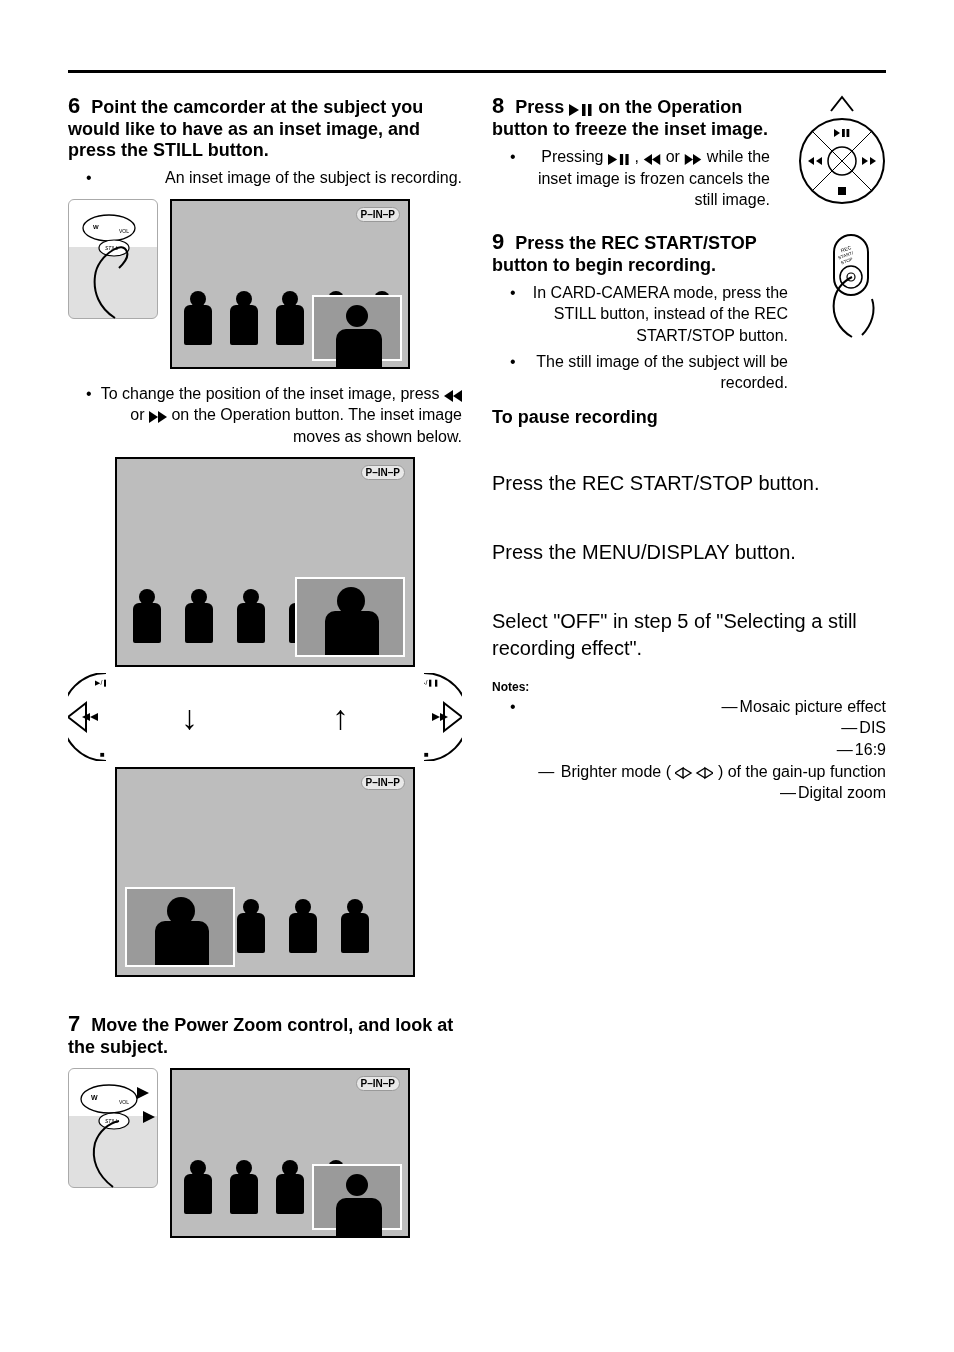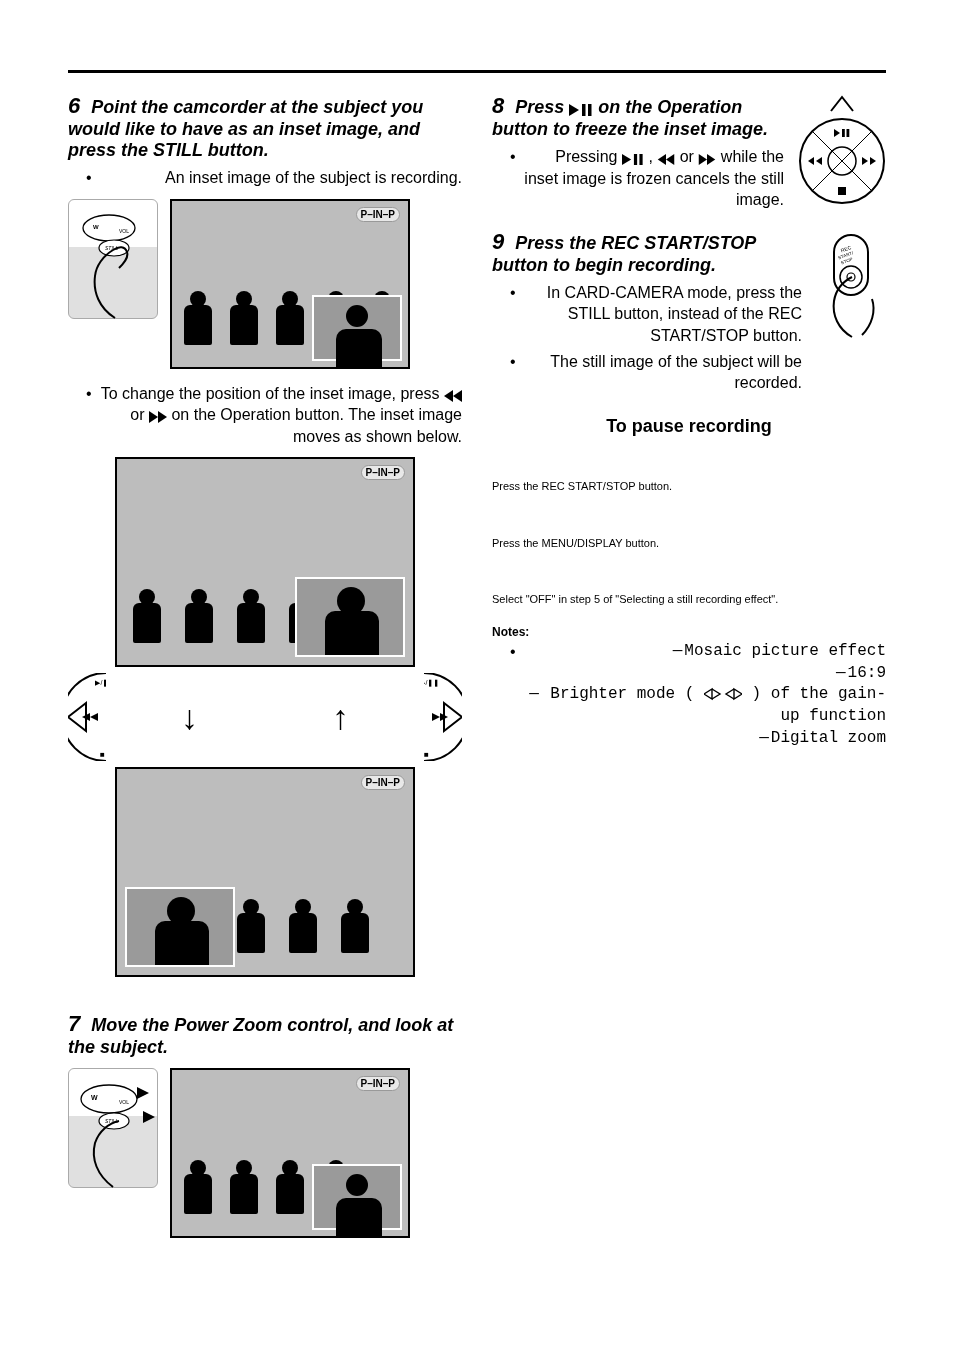--- a/index.html
+++ b/index.html
@@ -1,30 +1,30 @@
 <!DOCTYPE html>
 <html><head>
 <meta charset="utf-8">
 <style>
   * { box-sizing: border-box; margin: 0; padding: 0; }
   html, body { width: 954px; background: #fff; font-family: Arial, Helvetica, sans-serif; color: #000; }
   .page { width: 954px; padding: 40px 68px 60px 68px; position: relative; }
   .rule { border: none; border-top: 3px solid #000; margin: 30px 0 20px 0; }
   .cols { display: flex; gap: 30px; }
   .col { flex: 1; }
-  .subheading { font-weight: bold; font-size: 18px; margin: 18px 0 8px 0; text-align: center; }
-  .body-text { font-size: 11px; line-height: 1.35; margin-top: 42px; }
+  .subheading { font-weight: bold; font-size: 18px; margin: 9px 0 8px 0; }
+  .body-text { font-size: 20px; line-height: 1.35; margin-top: 42px; }
   ul.bullets { list-style: none; padding-left: 18px; }
   ul.bullets > li { position: relative; padding-left: 14px; margin-bottom: 4px; font-size: 16px; line-height: 1.35; text-align: right; }
   ul.bullets > li::before { content: "•"; position: absolute; left: 0; top: 0; }
   .dash-list { list-style: none; padding-left: 22px; }
-  .dash-list > li { font-size: 16px; line-height: 1.35; font-family: Liberation Mono, monospace; }
+  .dash-list > li { font-size: 16px; line-height: 1.35; }
   .dash-list > li::before { content: "—"; margin-right: 2px; }
   .notes-title { font-weight: bold; font-size: 12px; margin-top: 18px; }
-  .step { font-size: 18px; margin-bottom: 6px; font-style: italic; }
+  .step { font-size: 18px; margin-bottom: 6px; }
   .step-num { font-weight: bold; font-size: 22px; margin-right: 6px; }
   .step-label { font-weight: bold; }
   .fig-row { display: flex; align-items: flex-start; gap: 12px; margin: 10px 0 14px 0; }
   .thumb-small { width: 90px; height: 120px; border: 1px solid #aaa; border-radius: 6px; background: linear-gradient(#fff 40%, #e0e0e0 40%); position: relative; }
   .thumb-med { width: 240px; height: 170px; border: 2px solid #000; background: #bdbdbd; position: relative; overflow: hidden; }
   .thumb-lg { width: 300px; height: 210px; border: 2px solid #000; background: #bdbdbd; position: relative; overflow: hidden; }
   .pip-badge { position: absolute; top: 6px; right: 8px; background: #e8e8e8; border: 1px solid #999; border-radius: 10px; font-size: 10px; padding: 1px 4px; font-weight: bold; }
   .orchestra { position: absolute; left: 0; right: 0; bottom: 0; height: 65%; }
   .musician { position: absolute; bottom: 6px; width: 40px; height: 70px; }
   .musician .head { position: absolute; top: 0; left: 12px; width: 16px; height: 16px; background: #000; border-radius: 50%; }
@@ -33,21 +33,21 @@
   .inset-lg .head2 { position: absolute; top: 8px; left: 40px; width: 28px; height: 28px; background: #000; border-radius: 50%; }
   .inset-lg .body2 { position: absolute; top: 32px; left: 28px; width: 54px; height: 44px; background: #000; border-radius: 10px 10px 0 0; }
   .vstack { display: flex; flex-direction: column; align-items: center; }
   .dpad-side { width: 38px; height: 88px; }
   .dpad-full { width: 88px; height: 88px; }
   .rec-hand { width: 70px; height: 110px; position: relative; }
   .mid-row { display: flex; align-items: center; gap: 8px; justify-content: center; }
   .big-arrow-down, .big-arrow-up { font-size: 34px; font-weight: bold; line-height: 1; }
   svg { display: block; }
   .inline-svg { display: inline-block; vertical-align: -3px; }
-  .step7-row { display: flex; gap: 14px; align-items: flex-start; }
+  .step7-row { display: flex; gap: 28px; align-items: flex-start; }
   .step7-text { flex: 1; }
   .upblock { display:flex; flex-direction:column; align-items:center; margin-bottom:4px;}
 </style>
 </head>
 <body>
 
 <div class="page">
   <hr class="rule">
 
   <div class="cols">
@@ -372,20 +372,21 @@
 
       <div class="body-text">Press the MENU/DISPLAY button.</div>
 
       <div class="body-text">Select "OFF" in step 5 of "Selecting a still recording effect".</div>
 
       <div class="notes-title">Notes:</div>
       <ul class="bullets" style="margin-top:2px;">
         <li>
           <ul class="dash-list" style="padding-left:0; margin-top:2px;">
             <li>Mosaic picture effect</li>
+            <li>DIS</li>
             <li>16:9</li>
             <li>
               <span>Brighter mode ( <svg width="38" height="14" viewBox="0 0 38 14" class="inline-svg">
                     <polygon points="0,7 8,2 8,12" fill="none" stroke="#000" stroke-width="1.4"></polygon>
                     <path d="M8 2 L16 7 L8 12" fill="none" stroke="#000" stroke-width="1.4"></path>
                     <polygon points="38,7 30,2 30,12" fill="none" stroke="#000" stroke-width="1.4"></polygon>
                     <path d="M30 2 L22 7 L30 12" fill="none" stroke="#000" stroke-width="1.4"></path>
                   </svg> ) of the gain-up function</span>
             </li>
             <li>Digital zoom</li>

